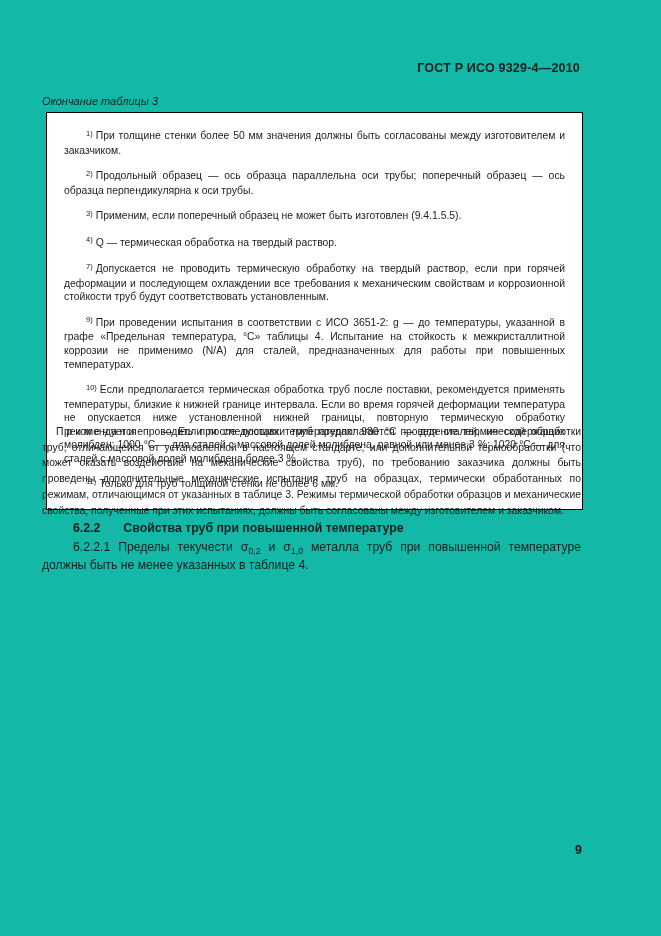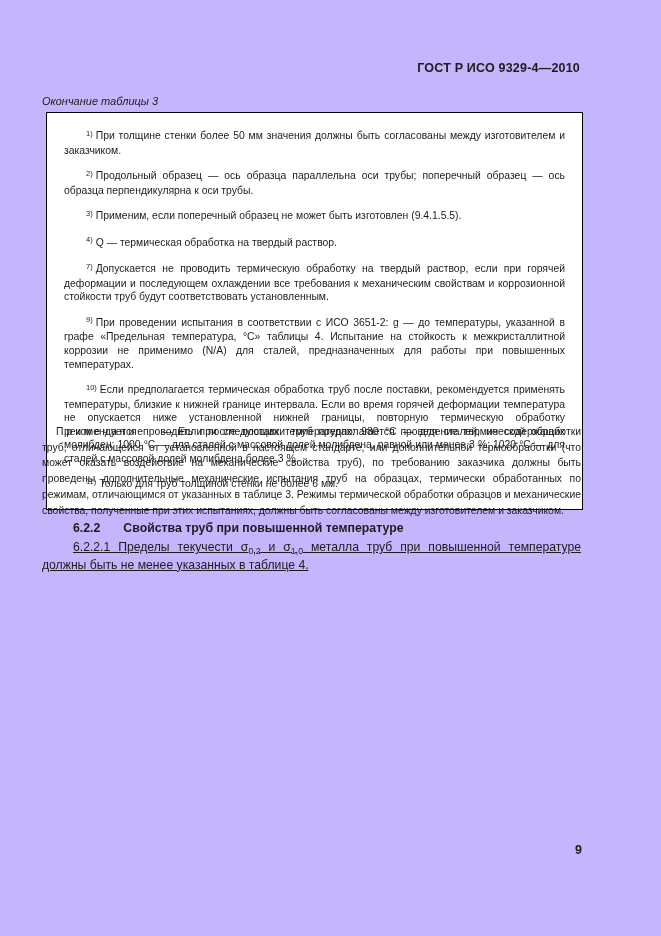--- a/index.html
+++ b/index.html
@@ -5,21 +5,21 @@
   html, body { margin: 0; padding: 0; }
   body {
     width: 661px;
     height: 936px;
     background: #ffffff;
     position: relative;
     font-family: "Liberation Sans", sans-serif;
     color: #1c1c1c;
     -webkit-font-smoothing: antialiased;
   }
-  .sheet { position: absolute; inset: 0; background: #c4b5fd; overflow: hidden; }
+  .sheet { position: absolute; inset: 0; background: #14b8a6; overflow: hidden; }
 
   .doc-header {
     position: absolute;
     top: 61px;
     left: 0;
     right: 81px;
     text-align: right;
     font-weight: bold;
     font-size: 12.5px;
     letter-spacing: 0.2px;
@@ -76,21 +76,20 @@
 
   .body-para {
     position: absolute;
     top: 539px;
     left: 42px;
     width: 539px;
     font-size: 12.2px;
     line-height: 16.8px;
     text-align: justify;
     text-indent: 31px;
-    text-decoration: underline;
   }
   .sigma-sub {
     font-size: 8.8px;
     position: relative;
     top: 3px;
   }
 
   .page-number {
     position: absolute;
     top: 843px;

